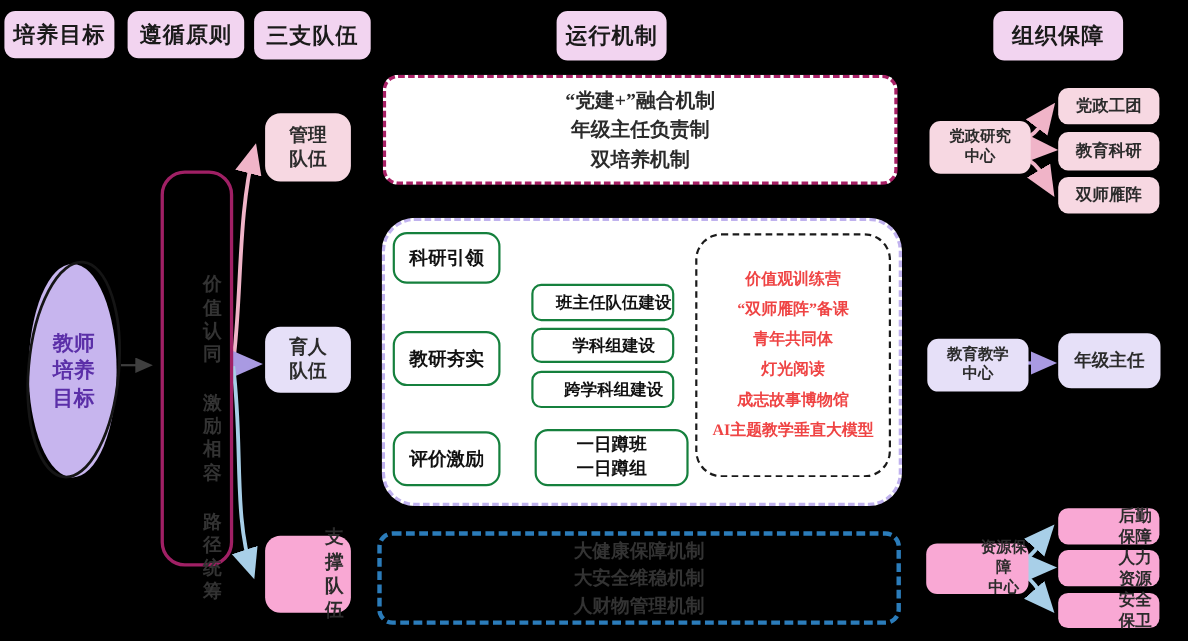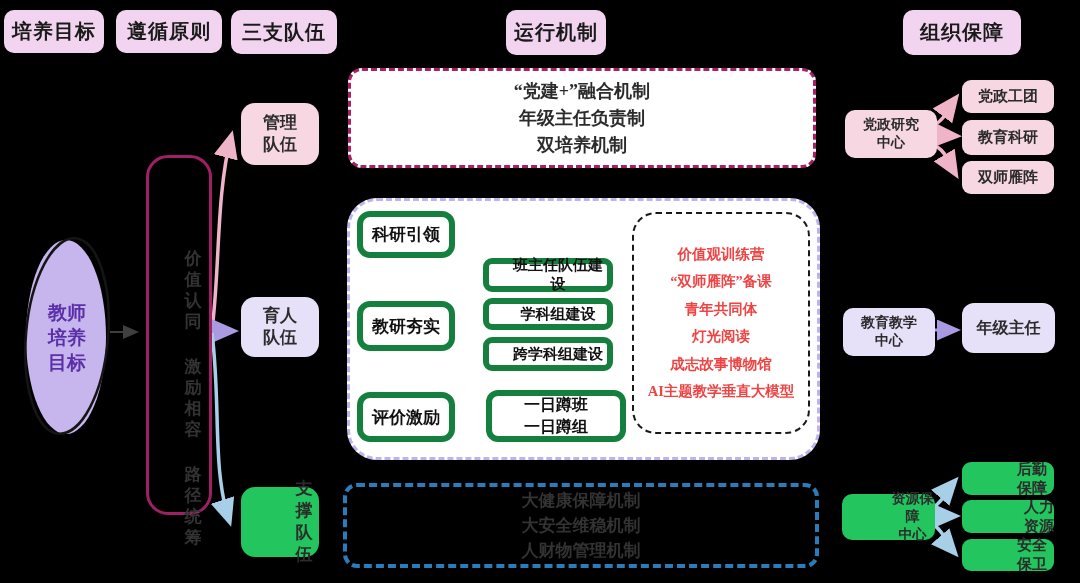--- a/index.html
+++ b/index.html
@@ -8,31 +8,31 @@
     font-family:"Liberation Sans","DejaVu Sans",sans-serif;
   }
   .abs{position:absolute;box-sizing:border-box;font-family:Liberation Serif, serif;}
   .box{display:flex;align-items:center;justify-content:center;text-align:center;}
   .ml{white-space:pre-line;}
   
   .hdr{background:#f2d4f0;border-radius:10px;color:#1a1a1a;font-weight:bold;font-size:20px;letter-spacing:1px;}
   
   .pink{background:#f7d8e2;}
   .purple{background:#e6e0f8;}
-  .blue{background:#22c55e;padding-left:48px;}
+  .blue{background:#f9a8d4;padding-left:48px;}
   .team{border-radius:14px;color:#2b2b2b;font-weight:bold;font-size:17px;line-height:22px;}
   
   .bar{border:3.5px solid #a02065;border-radius:22px;display:flex;flex-direction:column;align-items:center;padding-top:90px;gap:24px;padding-left:28px;}
   .bar .blk{color:#333;font-weight:bold;font-size:17px;line-height:21px;text-align:center;white-space:pre-line;}
   
   .mech-top{background:#fff;border:3.5px dashed #a82066;border-radius:14px;color:#2b2b2b;font-weight:bold;font-size:18px;line-height:27px;}
   .mech-bottom{background:transparent;border:4px dashed #2b7cba;border-radius:14px;color:#333;font-weight:bold;font-size:17px;line-height:25px;}
   .bigbox{background:#fff;border:3px dashed #c0b2ee;border-radius:30px;}
   
-  .flow{background:#fff;border:6px solid #15803d;color:#111;font-weight:bold;}
+  .flow{background:#fff;border:2px solid #15803d;color:#111;font-weight:bold;}
   .step{border-radius:13px;font-size:17px;}
   .branch{border-radius:9px;font-size:15px;padding-left:20px;}
   .result{border-radius:12px;font-size:16px;line-height:22px;}
   .programs{background:#fff;border:2.5px dashed #1a1a1a;border-radius:24px;color:#ef4444;font-weight:bold;font-size:14.5px;line-height:27.5px;}
   
   .center-box{border-radius:10px;color:#2b2b2b;font-weight:bold;font-size:14px;line-height:18px;}
   .item-box{border-radius:9px;color:#2b2b2b;font-weight:bold;font-size:15px;}
   .result-big{border-radius:12px;color:#2b2b2b;font-weight:bold;font-size:16px;}
   
   .goal-label{color:#5b2fa8;font-weight:bold;font-size:19px;line-height:25px;text-align:center;white-space:pre-line;}
@@ -150,16 +150,16 @@
   <div class="abs box item-box pink" style="left:962px;top:120px;width:92px;height:35px;">教育科研</div>
   <div class="abs box item-box pink" style="left:962px;top:161px;width:92px;height:33px;">双师雁阵</div>
 
   <div class="abs box center-box purple ml" style="left:843px;top:308px;width:92px;height:48px;">教育教学
 中心</div>
   <div class="abs box result-big purple" style="left:962px;top:303px;width:93px;height:50px;">年级主任</div>
 
   <div class="abs box center-box blue ml" style="left:842px;top:494px;width:93px;height:46px;">资源保障
 中心</div>
   <div class="abs box item-box blue" style="left:962px;top:462px;width:92px;height:33px;">后勤保障</div>
-  <div class="abs box item-box blue" style="left:962px;top:500px;width:92px;height:33px;text-align:right;">人力资源</div>
+  <div class="abs box item-box blue" style="left:962px;top:500px;width:92px;height:33px;">人力资源</div>
   <div class="abs box item-box blue" style="left:962px;top:539px;width:92px;height:32px;">安全保卫</div>
 
 </div>
 
 </body></html>

